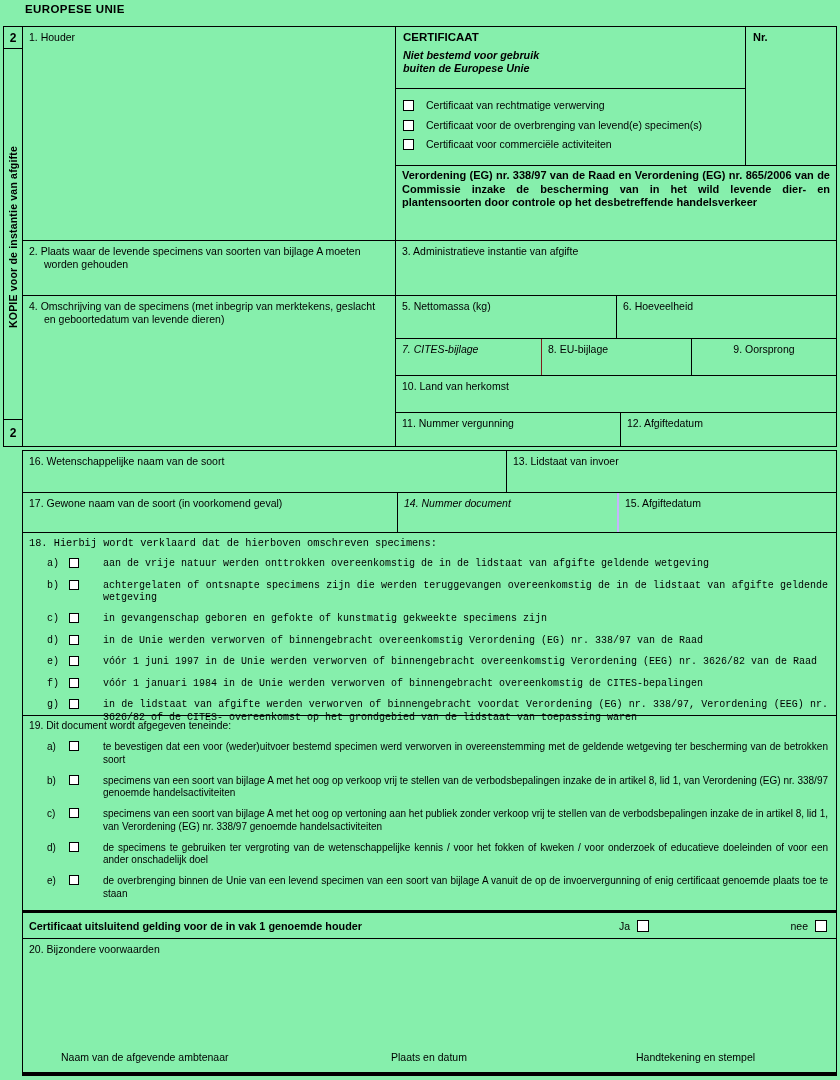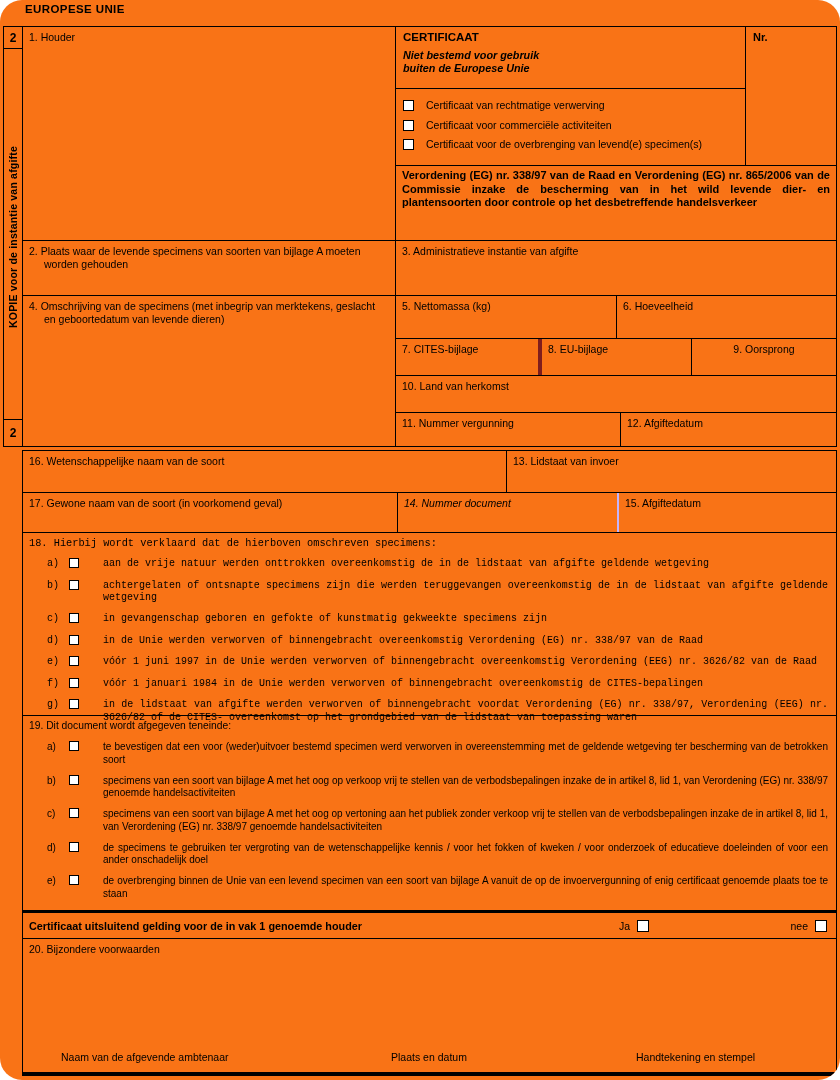--- a/index.html
+++ b/index.html
@@ -1,20 +1,20 @@
 <!DOCTYPE html>
 <html><head>
 <meta charset="utf-8">
 <style>
   * { margin:0; padding:0; box-sizing:border-box; }
   html,body { background:#ffffff; }
   .page {
-    position:relative; width:840px; height:1080px; background:#f97316;
+    position:relative; width:840px; height:1080px; background:#86efac;
     font-family:"Liberation Sans","DejaVu Sans",sans-serif; color:#000;
-    font-size:10.5px; overflow:hidden;border-radius:22px;
+    font-size:10.5px; overflow:hidden;
   }
   .hdr {
     position:absolute; left:25px; top:3px;
     font-weight:700; font-size:11.5px; letter-spacing:0.4px;
   }
 
   
   .upper {
     position:absolute; left:3px; top:26px; width:834px; height:421px;
     border:1px solid #000; display:flex;
@@ -55,21 +55,21 @@
   .rowB { height:55px; flex:none; display:flex; border-bottom:1px solid #000; }
   .c-plaats { width:373px; flex:none; border-right:1px solid #000; padding:4px 6px; }
   .c-admin { flex:1; padding:4px 6px; }
   .rowC { flex:1; display:flex; }
   .c-omschr { width:373px; flex:none; border-right:1px solid #000; padding:4px 6px; }
   .rowC-right { flex:1; display:flex; flex-direction:column; }
   .rc1 { height:43px; flex:none; display:flex; border-bottom:1px solid #000; }
   .c-netto { width:221px; flex:none; border-right:1px solid #000; padding:4px 6px; }
   .c-hoev { flex:1; padding:4px 6px; }
   .rc2 { height:37px; flex:none; display:flex; border-bottom:1px solid #000; }
-  .c-cites { width:146px; flex:none; border-right:4px solid #7f1d1d; padding:4px 6px; }
+  .c-cites { width:146px; flex:none; border-right:1px solid #7f1d1d; padding:4px 6px;font-style:italic; }
   .c-eubij { width:150px; flex:none; border-right:1px solid #000; padding:4px 6px; }
   .c-oorsprong { flex:1; padding:4px 6px;text-align:center; }
   .rc3 { height:37px; flex:none; border-bottom:1px solid #000; padding:4px 6px; }
   .rc4 { flex:1; display:flex; }
   .c-nummerverg { width:225px; flex:none; border-right:1px solid #000; padding:4px 6px; }
   .c-afgifte12 { flex:1; padding:4px 6px; }
 
   
   .lower {
     position:absolute; left:22px; top:450px; width:815px; height:626px;
@@ -143,25 +143,25 @@
                   <div>buiten de Europese Unie</div>
                 </div>
               </div>
               <div class="cert-checks">
                 <div class="cert-check">
                   <span class="bx"></span>
                   <span class="txt">Certificaat van rechtmatige verwerving</span>
                 </div>
                 <div class="cert-check">
                   <span class="bx"></span>
-                  <span class="txt">Certificaat voor commerciële activiteiten</span>
+                  <span class="txt">Certificaat voor de overbrenging van levend(e) specimen(s)</span>
                 </div>
                 <div class="cert-check">
                   <span class="bx"></span>
-                  <span class="txt">Certificaat voor de overbrenging van levend(e) specimen(s)</span>
+                  <span class="txt">Certificaat voor commerciële activiteiten</span>
                 </div>
               </div>
             </div>
             <div class="cert-nr">
               <span>Nr.</span>
             </div>
           </div>
           <div class="verord">Verordening (EG) nr. 338/97 van de Raad en Verordening (EG) nr. 865/2006 van de Commissie inzake de bescherming van in het wild levende dier- en plantensoorten door controle op het desbetreffende handelsverkeer</div>
         </div>
       </div>

